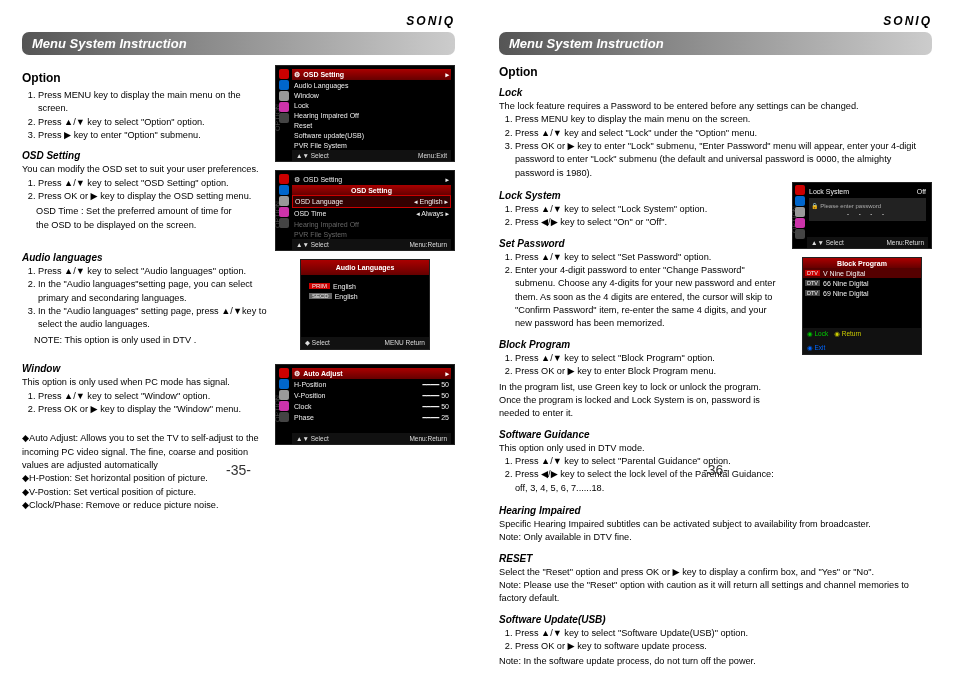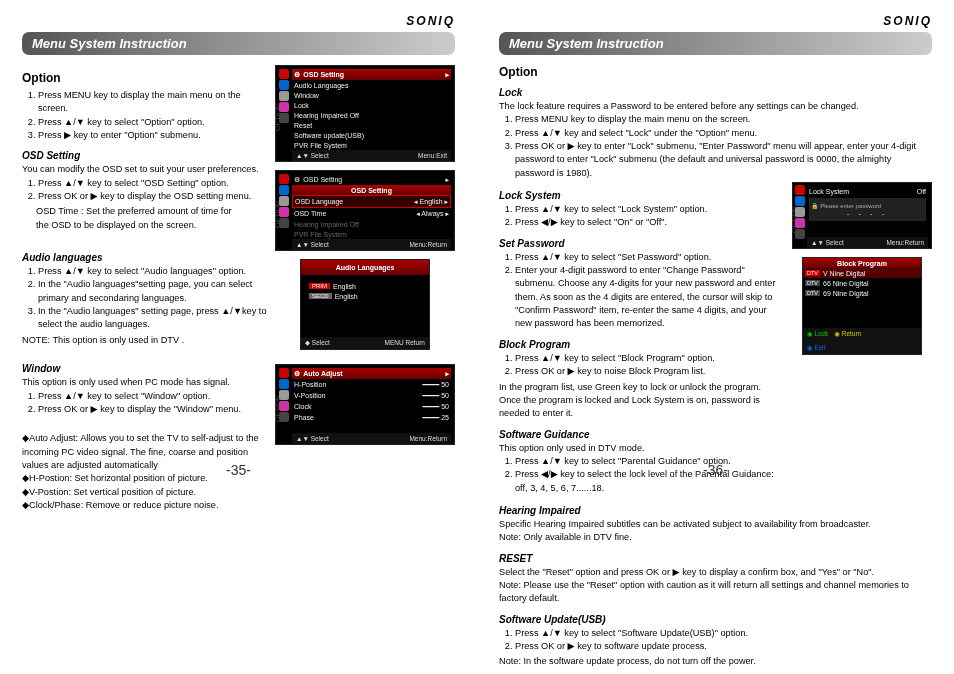--- a/index.html
+++ b/index.html
@@ -4,21 +4,21 @@
 <style>
   * { box-sizing: border-box; margin: 0; padding: 0; }
   body { font-family: Arial, sans-serif; background: #fff; width: 954px; height: 674px; overflow: hidden; display: flex; }
   .page { width: 477px; height: 482px; padding: 14px 22px 10px 22px; position: relative; }
   .brand { text-align: right; font-weight: bold; font-style: italic; letter-spacing: 2px; font-size: 12px; margin-bottom: 4px; }
   .banner { background: linear-gradient(to right, #555 0%, #888 40%, #ccc 100%); color: #fff; font-style: italic; font-weight: bold; font-size: 13px; padding: 4px 10px; margin-bottom: 10px; border-radius: 7px; }
   .section-h { font-weight: bold; font-size: 12px; margin: 6px 0 4px 0; }
   .sub-h { font-weight: bold; font-style: italic; font-size: 10px; margin: 8px 0 2px 0; }
   p, ol, li, .note { font-size: 9.2px; line-height: 1.45; }
   ol { padding-left: 16px; margin-bottom: 2px; }
-  .note { margin-left: 0; }
+  .note { margin-left: 12px; }
   .indent { margin-left: 14px; font-size: 9.2px; line-height: 1.45; }
   .twocol { display: flex; gap: 8px; }
   .leftcol { flex: 1; }
   .rightcol { width: 180px; }
   .osd { background: #000; border: 1px solid #222; margin-bottom: 8px; font-size: 7px; color: #eee; position: relative; }
   .osd-side { position: absolute; left: -12px; top: 50%; transform: rotate(-90deg); transform-origin: center; font-size: 7px; color: #444; }
   .osd-row { display: flex; align-items: center; gap: 3px; padding: 1.5px 2px; }
   .osd-row.hi { background: linear-gradient(#a00, #600); color: #fff; font-weight: bold; }
   .osd-row .right { margin-left: auto; }
   .osd-foot { background: #111; padding: 2px 4px; display: flex; gap: 6px; font-size: 6.5px; }
@@ -222,21 +222,21 @@
 
         <div class="sub-h">Set Password</div>
         <ol>
             <li>Press ▲/▼ key to select "Set Password" option.</li>
             <li>Enter your 4-digit password to enter "Change Password" submenu. Choose any 4-digits for your new password and enter them. As soon as the 4 digits are entered, the cursor will skip to "Confirm Password" item, re-enter the same 4 digits, and your new password has been memorized.</li>
           </ol>
 
         <div class="sub-h">Block Program</div>
         <ol>
             <li>Press ▲/▼ key to select "Block Program" option.</li>
-            <li>Press OK or ▶ key to noise Block Program list.</li>
+            <li>Press OK or ▶ key to enter Block Program menu.</li>
           </ol>
         <p>In the program list, use Green key to lock or unlock the program. Once the program is locked and Lock System is on, password is needed to enter it.</p>
 
         <div class="sub-h">Software Guidance</div>
         <p>This option only used in DTV mode.</p>
         <ol>
             <li>Press ▲/▼ key to select "Parental Guidance" option.</li>
             <li>Press ◀/▶ key to select the lock level of the Parental Guidance: off, 3, 4, 5, 6, 7......18.</li>
           </ol>
       </div>

